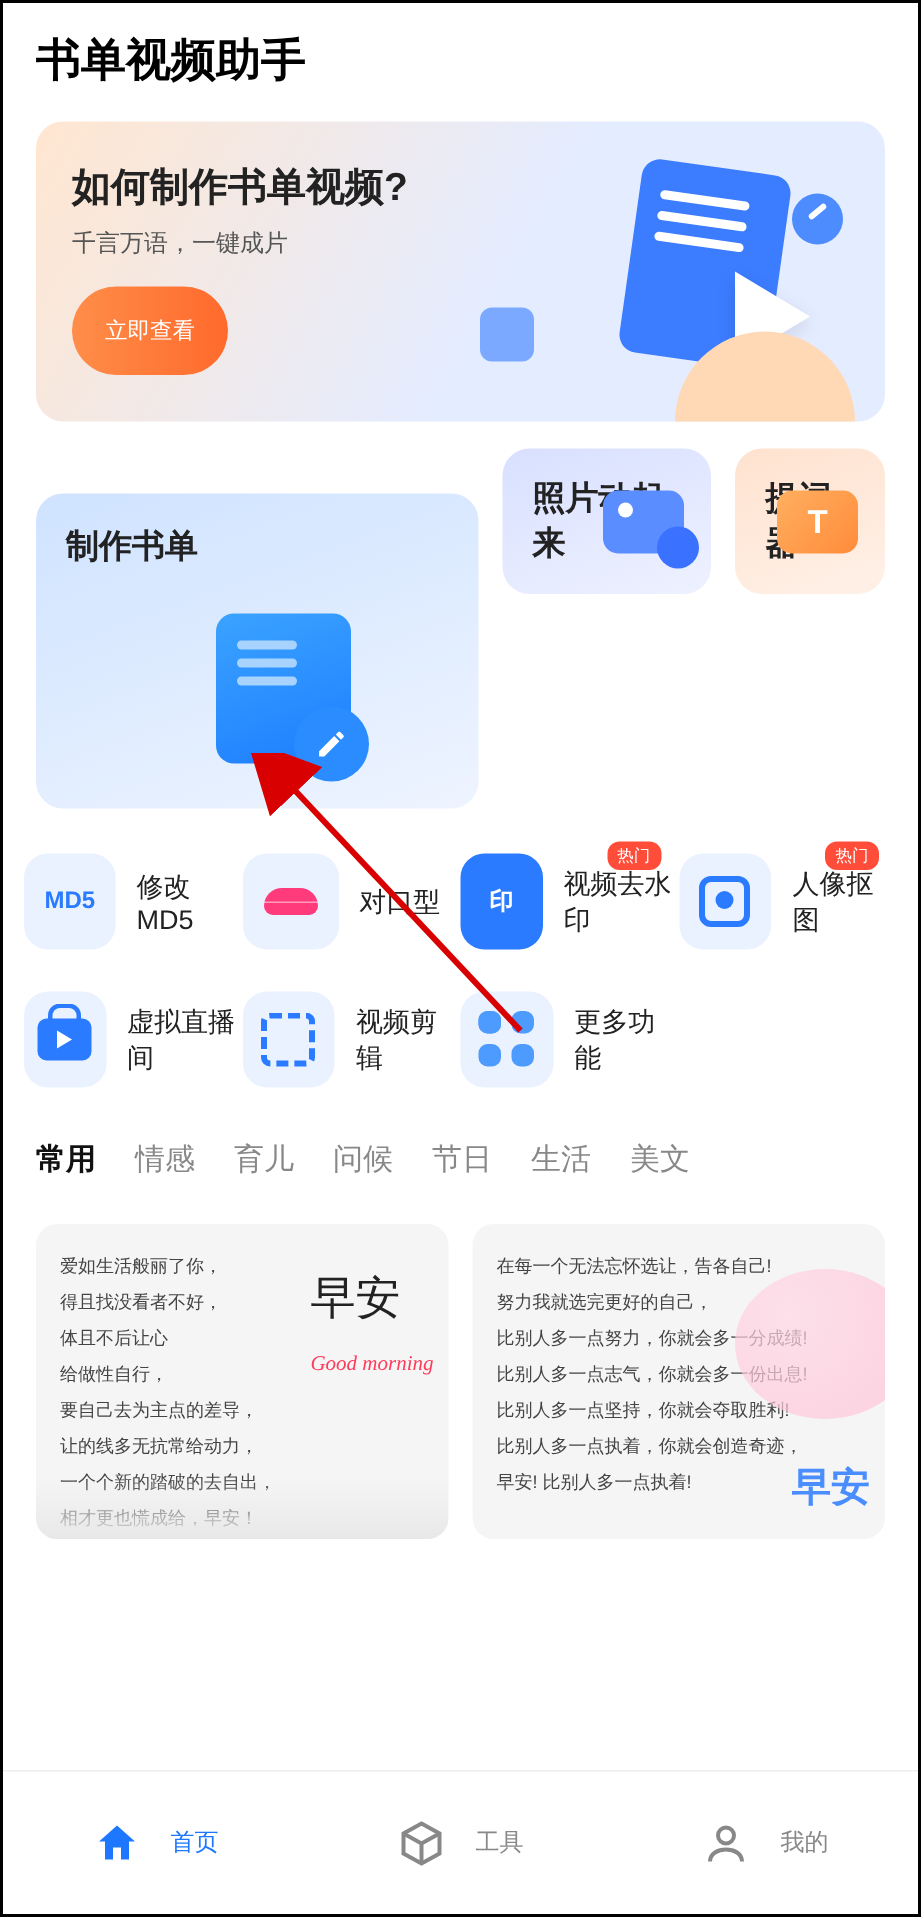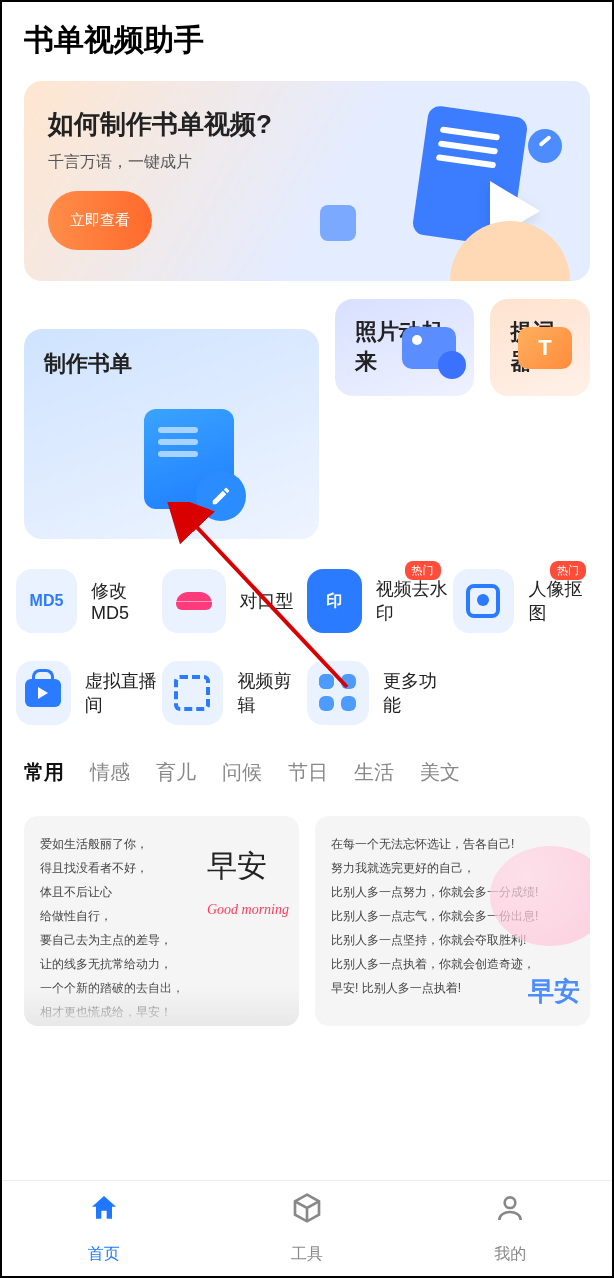--- a/index.html
+++ b/index.html
@@ -109,21 +109,21 @@
   .tmpl-za{position:absolute;right:10px;bottom:8px;font-family:cursive;color:#4a8dff;font-size:26px;font-weight:700;}
   .tmpl-fade{position:absolute;left:0;right:0;bottom:0;height:40px;background:linear-gradient(transparent,#e8e8e8);}
 
   .arrow{position:absolute;left:160px;top:500px;width:200px;height:200px;pointer-events:none;z-index:50;}
 
   .nav{
     position:absolute;left:0;right:0;bottom:0;height:96px;
     background:#fff;border-top:1px solid #eee;
     display:flex;align-items:center;justify-content:space-around;
   }
-  .nav-item{display:flex;flex-direction:column;align-items:center;gap:20px;font-size:16px;color:#888;}
+  .nav-item{display:flex;flex-direction:row;align-items:center;gap:20px;font-size:16px;color:#888;}
   .nav-item.active{color:#1e78ff;}
   .nav-ico{width:32px;height:32px;}
 </style>
 </head>
 <body>
 
 <div class="header">
   <div class="app-title">书单视频助手</div>
 </div>
 

